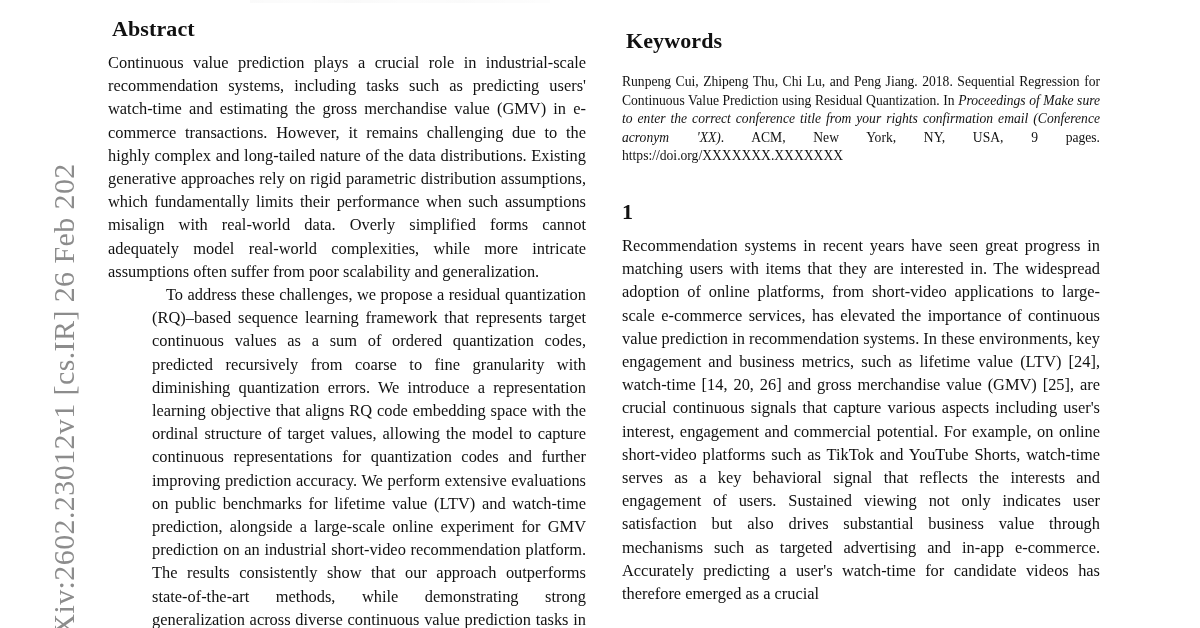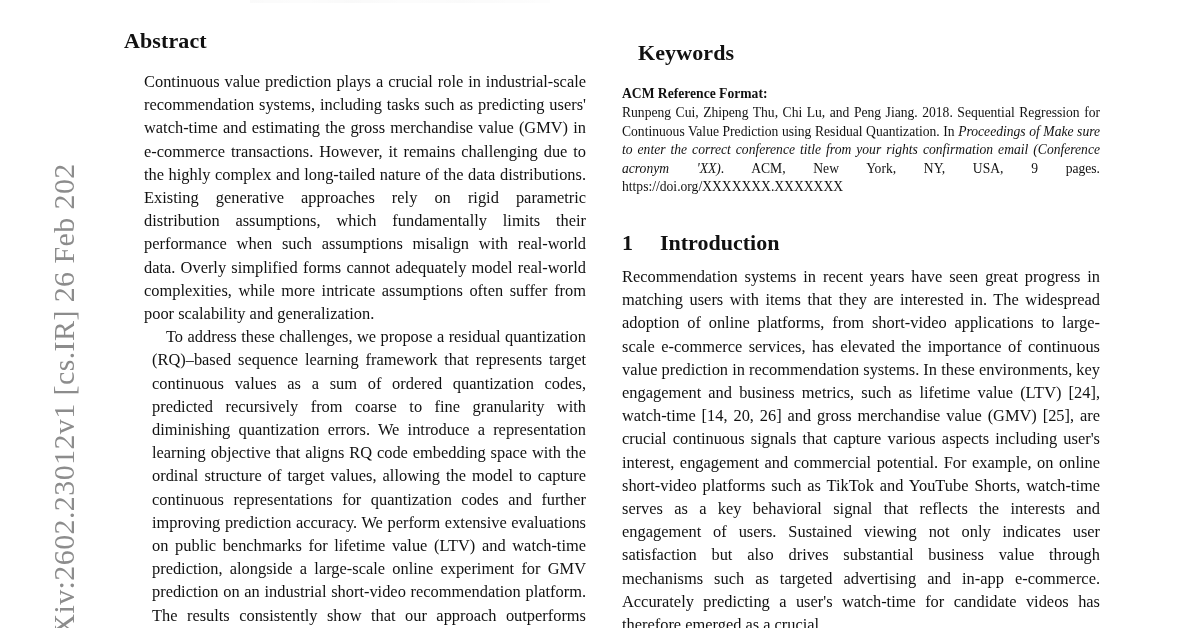--- a/index.html
+++ b/index.html
@@ -50,21 +50,21 @@
     width: 478px;
   }
   #left-column  { left: 108px; }
   #right-column { left: 622px; }
 
   
   .section-heading {
     font-size: 22px;
     font-weight: bold;
     line-height: 26px;
-    margin: 16px;
+    margin: 4px;
     letter-spacing: 0.1px;
   }
   #abstract-heading { padding-top: 12px; }
   #keywords-heading { padding-top: 24px; }
 
   .numbered-heading {
     font-size: 22px;
     font-weight: bold;
     line-height: 26px;
     margin: 0;
@@ -78,21 +78,21 @@
 
   
   .body-text {
     font-size: 16.4px;
     line-height: 23.2px;
     text-align: justify;
     text-justify: inter-word;
     margin: 0;
     hyphens: manual;
   }
-  .body-text.first { margin-top: 9px; margin-left: 36px; }
+  .body-text.first { margin-top: 9px; }
   .body-text.indented { text-indent: 14px; margin-left: 44px; }
 
   .keywords-text {
     font-size: 16.4px;
     line-height: 23.2px;
     text-align: justify;
     margin: 0;
     margin-top: 9px;
   }
 
@@ -147,27 +147,25 @@
     <p class="body-text indented">To address these challenges, we propose a residual quantization (RQ)–based sequence learning framework that represents target continuous values as a sum of ordered quantization codes, predicted recursively from coarse to fine granularity with diminishing quantization errors. We introduce a representation learning objective that aligns RQ code embedding space with the ordinal structure of target values, allowing the model to capture continuous representations for quantization codes and further improving prediction accuracy. We perform extensive evaluations on public benchmarks for lifetime value (LTV) and watch-time prediction, alongside a large-scale online experiment for GMV prediction on an industrial short-video recommendation platform. The results consistently show that our approach outperforms state-of-the-art methods, while demonstrating strong generalization across diverse continuous value prediction tasks in recommendation systems.</p>
 
   </div>
 
   <div class="column" id="right-column">
 
     <h2 class="section-heading" id="keywords-heading">Keywords</h2>
 
 
     <div id="acm-ref-block">
-      <p class="acm-ref-label">ACM Reference Format:</p>
       <p class="acm-ref-body"><span>Runpeng Cui, Zhipeng Thu, Chi Lu, and Peng Jiang. 2018. Sequential Regression for Continuous Value Prediction using Residual Quantization. In </span><i>Proceedings of Make sure to enter the correct conference title from your rights confirmation email (Conference acronym 'XX)</i><span>. ACM, New York, NY, USA, 9 pages. https://doi.org/XXXXXXX.XXXXXXX</span></p>
     </div>
 
     <div id="intro-section">
       <h2 class="numbered-heading">
         <span class="sec-num">1</span>
-        <span>Introduction</span>
       </h2>
 
       <p class="body-text" id="intro-body">Recommendation systems in recent years have seen great progress in matching users with items that they are interested in. The widespread adoption of online platforms, from short-video applications to large-scale e-commerce services, has elevated the importance of continuous value prediction in recommendation systems. In these environments, key engagement and business metrics, such as lifetime value (LTV) [24], watch-time [14, 20, 26] and gross merchandise value (GMV) [25], are crucial continuous signals that capture various aspects including user's interest, engagement and commercial potential. For example, on online short-video platforms such as TikTok and YouTube Shorts, watch-time serves as a key behavioral signal that reflects the interests and engagement of users. Sustained viewing not only indicates user satisfaction but also drives substantial business value through mechanisms such as targeted advertising and in-app e-commerce. Accurately predicting a user's watch-time for candidate videos has therefore emerged as a crucial</p>
     </div>
 
   </div>
 </div>
 
 </body></html>

